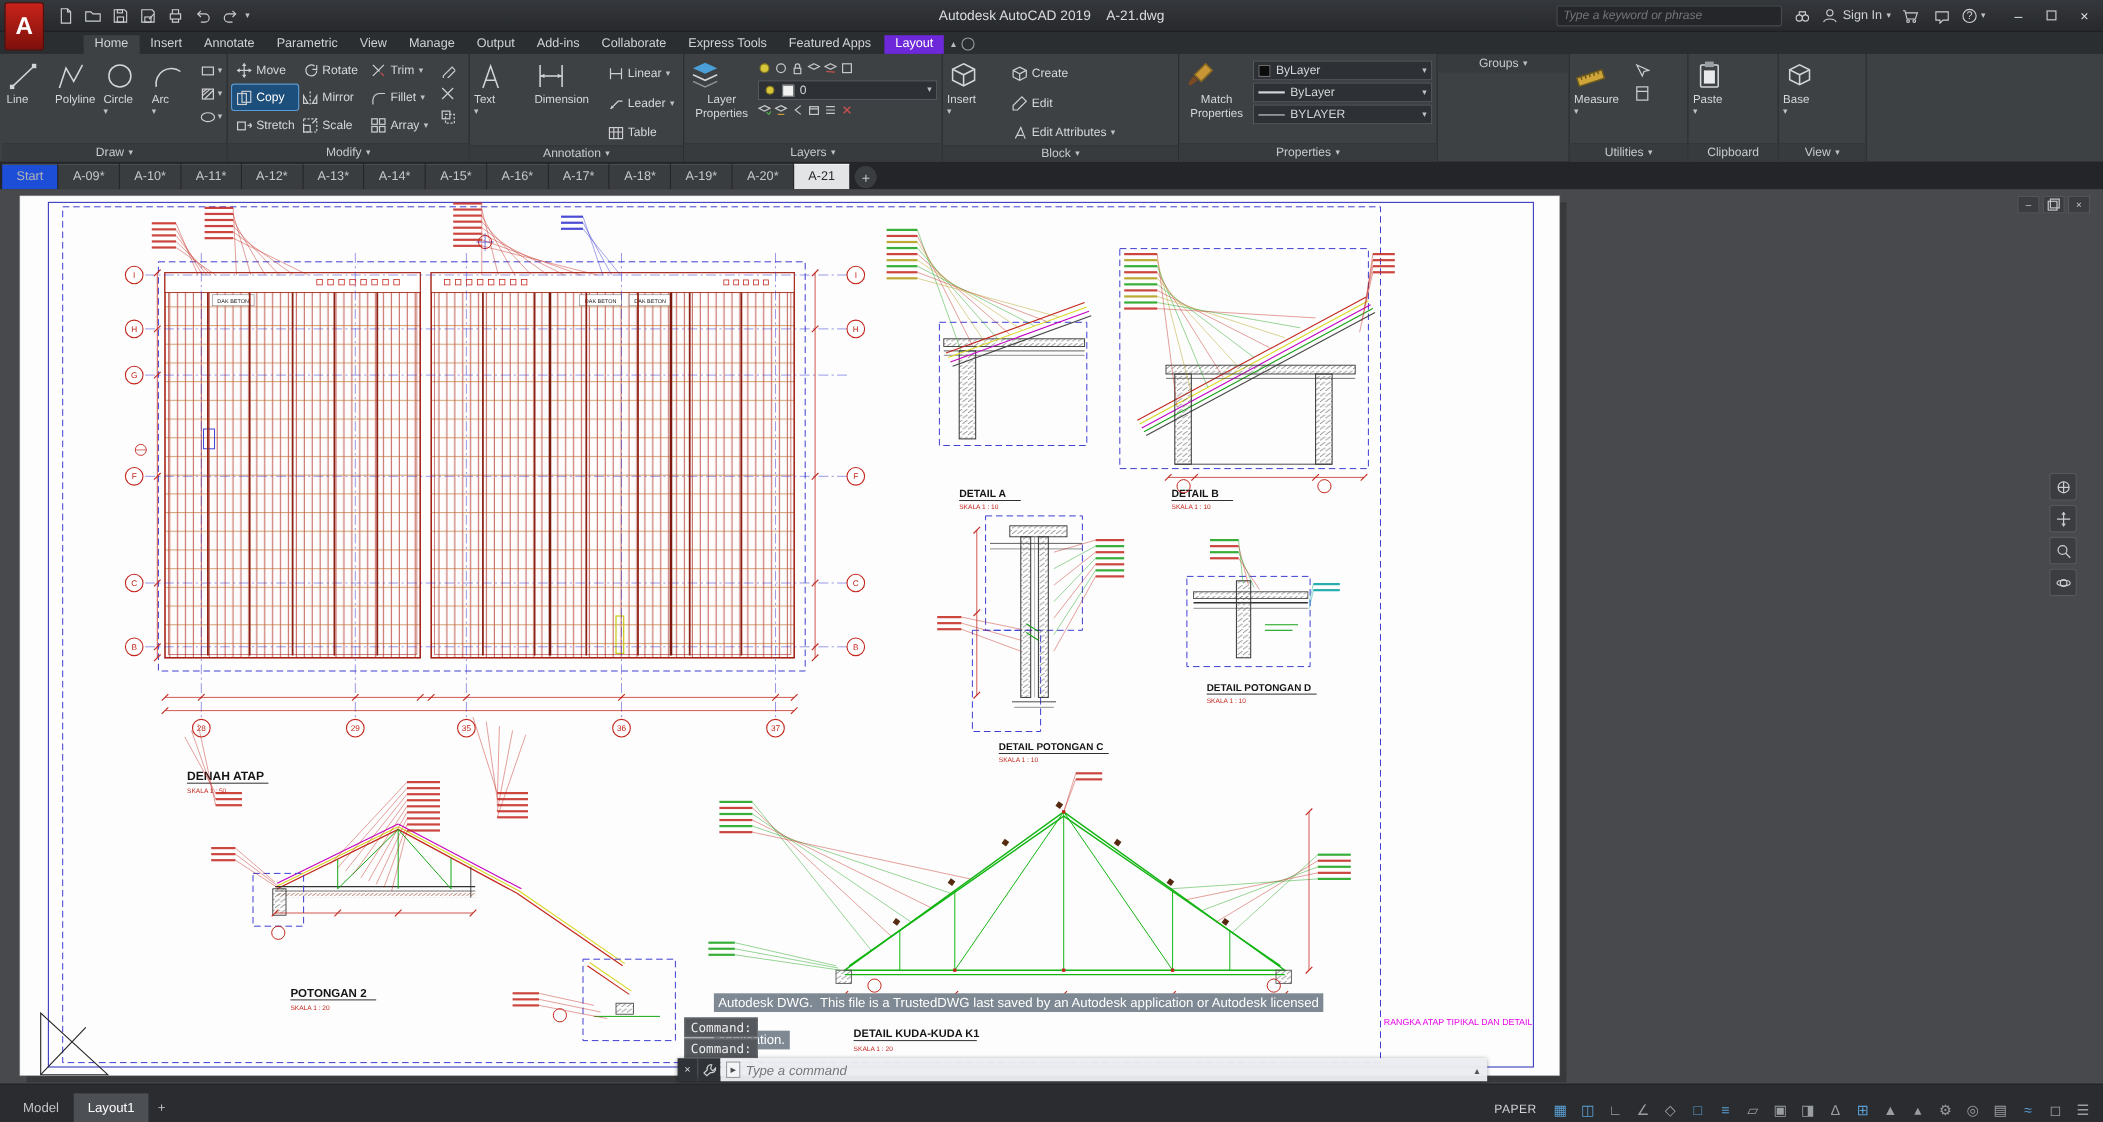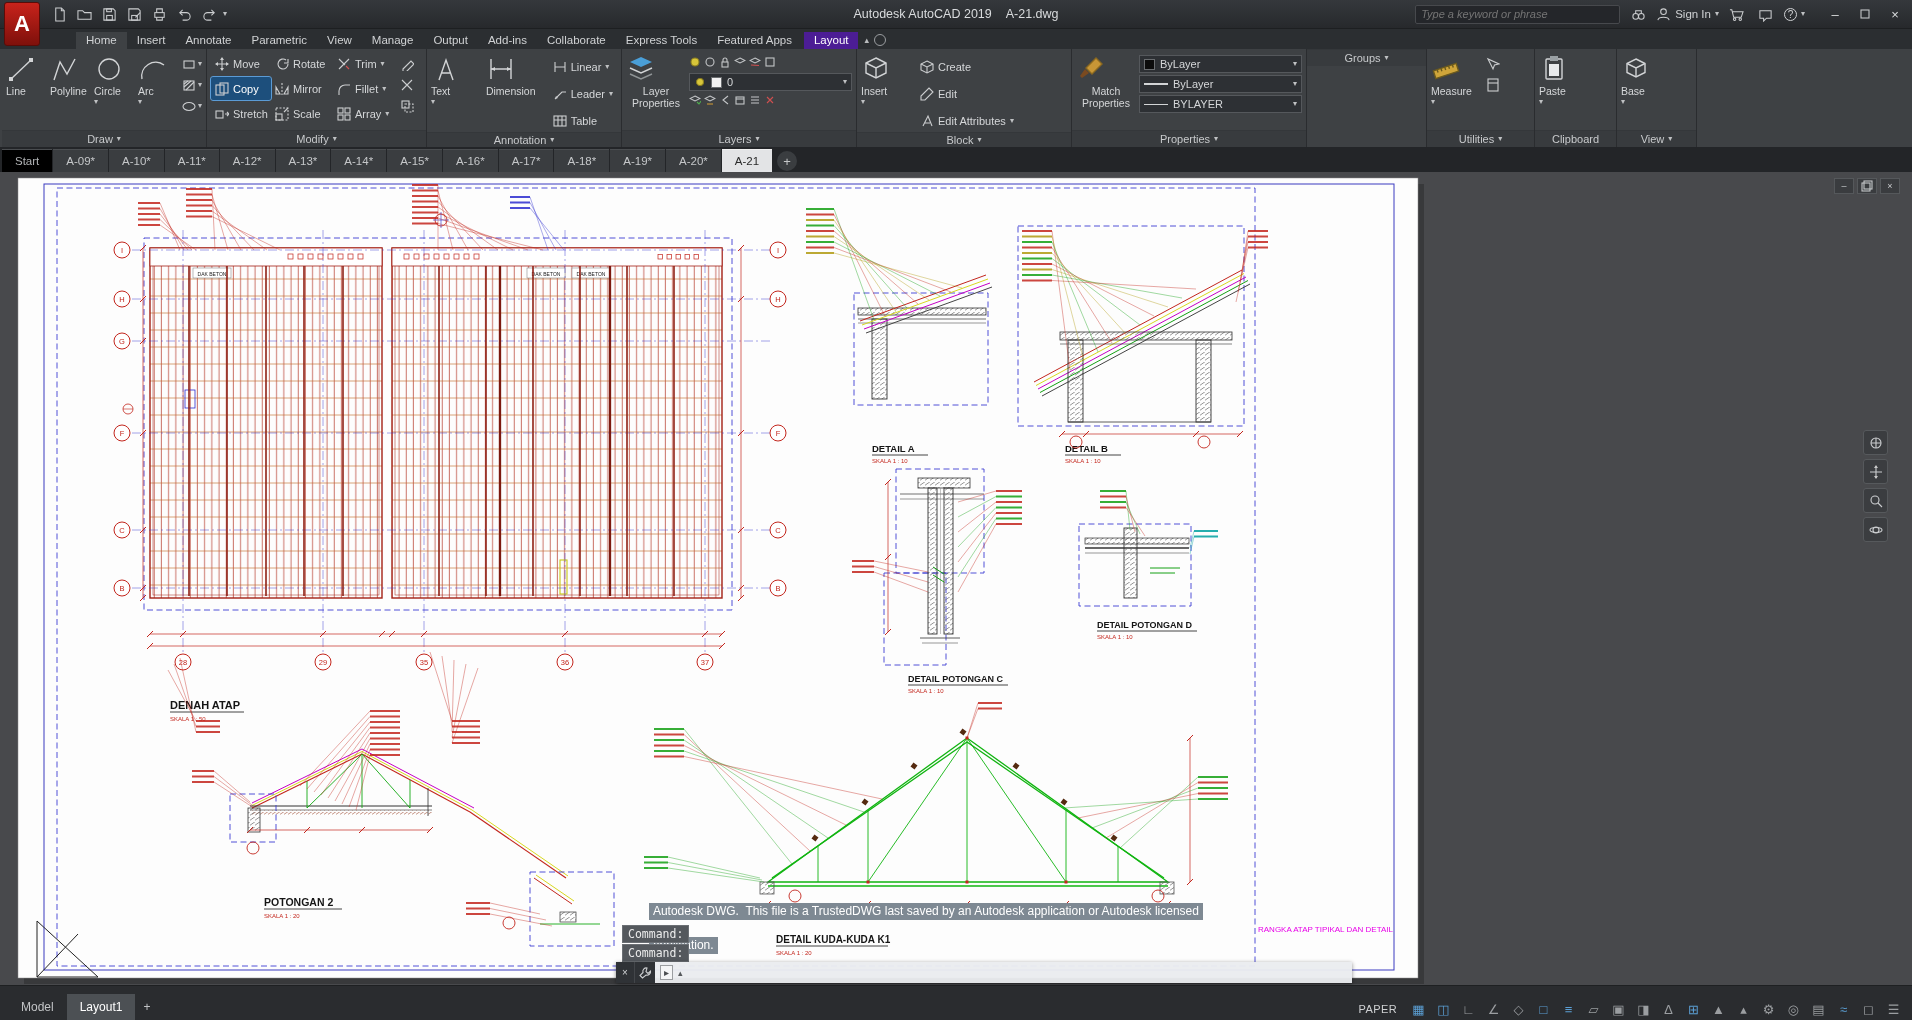--- a/index.html
+++ b/index.html
@@ -14,21 +14,21 @@
 .search{width:205px;height:19px;background:#24262a;border:1px solid #47494d;border-radius:2px;display:flex;align-items:center;padding:0 5px;gap:4px;}
 .search input{flex:1;background:none;border:none;outline:none;color:#b9bbbd;font-style:italic;font-size:11px;min-width:0;}
 .tbic{display:flex;align-items:center;gap:4px;color:#cfd1d3;font-size:11.5px;}
 .winbtns{display:flex;margin-left:8px;}
 .winbtn{width:30px;height:28px;display:flex;align-items:center;justify-content:center;color:#dcdedf;font-size:13px;}
 .i16{width:15px;height:15px;fill:none;stroke:#ccced0;stroke-width:1.1;}
 
 .ribbontabs{height:20px;background:#2b2e31;display:flex;align-items:flex-end;padding-left:76px;}
 .rtab{padding:2px 10px 3px;font-size:11.5px;color:#d0d2d4;white-space:nowrap;}
 .rtab.active{background:#3e4144;}
-.rtab.ctx{background:#4c1d95;color:#fff;margin-left:2px;}
+.rtab.ctx{background:#6d28d9;color:#fff;margin-left:2px;}
 .rtabctl{display:flex;align-items:center;gap:5px;margin-left:6px;color:#b9bbbd;font-size:9px;padding-bottom:3px;}
 .circ{width:12px;height:12px;border:1px solid #9a9da0;border-radius:50%;display:inline-block;}
 
 .ribbon{height:98px;background:#3e4144;display:flex;padding-left:2px;}
 .panel{border-right:1px solid #2a2c2f;display:flex;flex-direction:column;flex:0 0 auto;}
 .pbody{flex:1;display:flex;padding:3px 4px 0;gap:3px;}
 .plabel{height:17px;background:#383b3e;color:#c8cacc;font-size:11px;display:flex;align-items:center;justify-content:center;gap:4px;border-top:1px solid #34373a;}
 .bigbtn{width:52px;display:flex;flex-direction:column;align-items:flex-start;padding-top:2px;gap:1px;font-size:10.5px;color:#d5d7d9;text-align:center;line-height:1.15;border-radius:2px;}
 .bigbtn.wide{width:60px;}
 .caret{font-size:8px;color:#bfc1c3;line-height:1;}
@@ -42,21 +42,21 @@
 .i12{width:12px;height:12px;fill:none;stroke:#c4c6c8;stroke-width:1.1;flex:0 0 auto;}
 .ddcol{display:flex;flex-direction:column;gap:2px;justify-content:flex-start;padding-top:3px;flex:1;}
 .dd{height:18px;background:#2d3034;border:1px solid #55585c;display:flex;align-items:center;padding:0 4px;gap:5px;font-size:11px;color:#d5d7d9;}
 .dd .caret{margin-left:auto;}
 .swatch{width:11px;height:11px;border:1px solid #6a6d70;display:inline-block;flex:0 0 auto;}
 .lsample{width:24px;height:2px;background:#d2d4d6;display:inline-block;}
 .minirow{display:flex;gap:3px;align-items:center;height:16px;}
 
 .filetabs{height:25px;background:#232528;display:flex;align-items:flex-end;padding-left:2px;gap:1px;}
 .ftab{height:23px;padding:0 13px;display:flex;align-items:center;background:#3a3d40;color:#c5c7c9;font-size:11.5px;border-top:1px solid #4a4d50;white-space:nowrap;}
-.ftab.start{background:#000000;color:#b2b4b6;}
+.ftab.start{background:#1d4ed8;color:#b2b4b6;}
 .ftab.active{background:#e3e4e6;color:#2a2a2a;border-top:1px solid #f0f0f0;}
 .ftabplus{width:20px;height:20px;margin:0 0 1px 4px;border-radius:50%;background:#3a3d40;color:#c5c7c9;display:flex;align-items:center;justify-content:center;font-size:13px;}
 
 .canvas{position:relative;height:813px;background:#48494c;overflow:hidden;cursor:crosshair;}
 #dwg{position:absolute;left:0;top:0;}
 #dwg text{font-family:"Liberation Sans",sans-serif;}
 .bdash{fill:none;stroke:#3d3dd2;stroke-width:0.9;stroke-dasharray:6 3.5;}
 .docbtns{position:absolute;top:6px;right:12px;display:flex;gap:3px;z-index:5;}
 .docbtn{width:20px;height:16px;display:flex;align-items:center;justify-content:center;color:#c9cbcd;background:#3a3c3f;border:1px solid #55585b;font-size:9px;}
 .navbar{position:absolute;right:24px;top:258px;display:flex;flex-direction:column;gap:4px;z-index:5;}
@@ -1228,20 +1228,21 @@
   <div class="cmdchip" style="left:622px;top:772px">Command:</div>
   <div class="cmdbar">
     <span class="cmdx">×</span>
     <span class="cmdtool">
         <svg class="i14" viewBox="0 0 14 14">
           <path d="M9 2a3.5 3.5 0 0 0-4 4.5L2 9.5 4.5 12 8 9a3.5 3.5 0 0 0 4.5-4L10 7.5 8 5.5z"></path>
         </svg>
       </span>
     <div class="cmdmain">
       <span class="cmdprompt">▸</span>
+      <input placeholder="Type a command" style="">
       <span class="cmdup">▴</span>
     </div>
   </div>
 </div>
 
 <div class="statusbar">
   <span class="sbtab">Model</span>
   <span class="sbtab active">Layout1</span>
   <span class="sbplus">+</span>
   <div class="sbicons">

